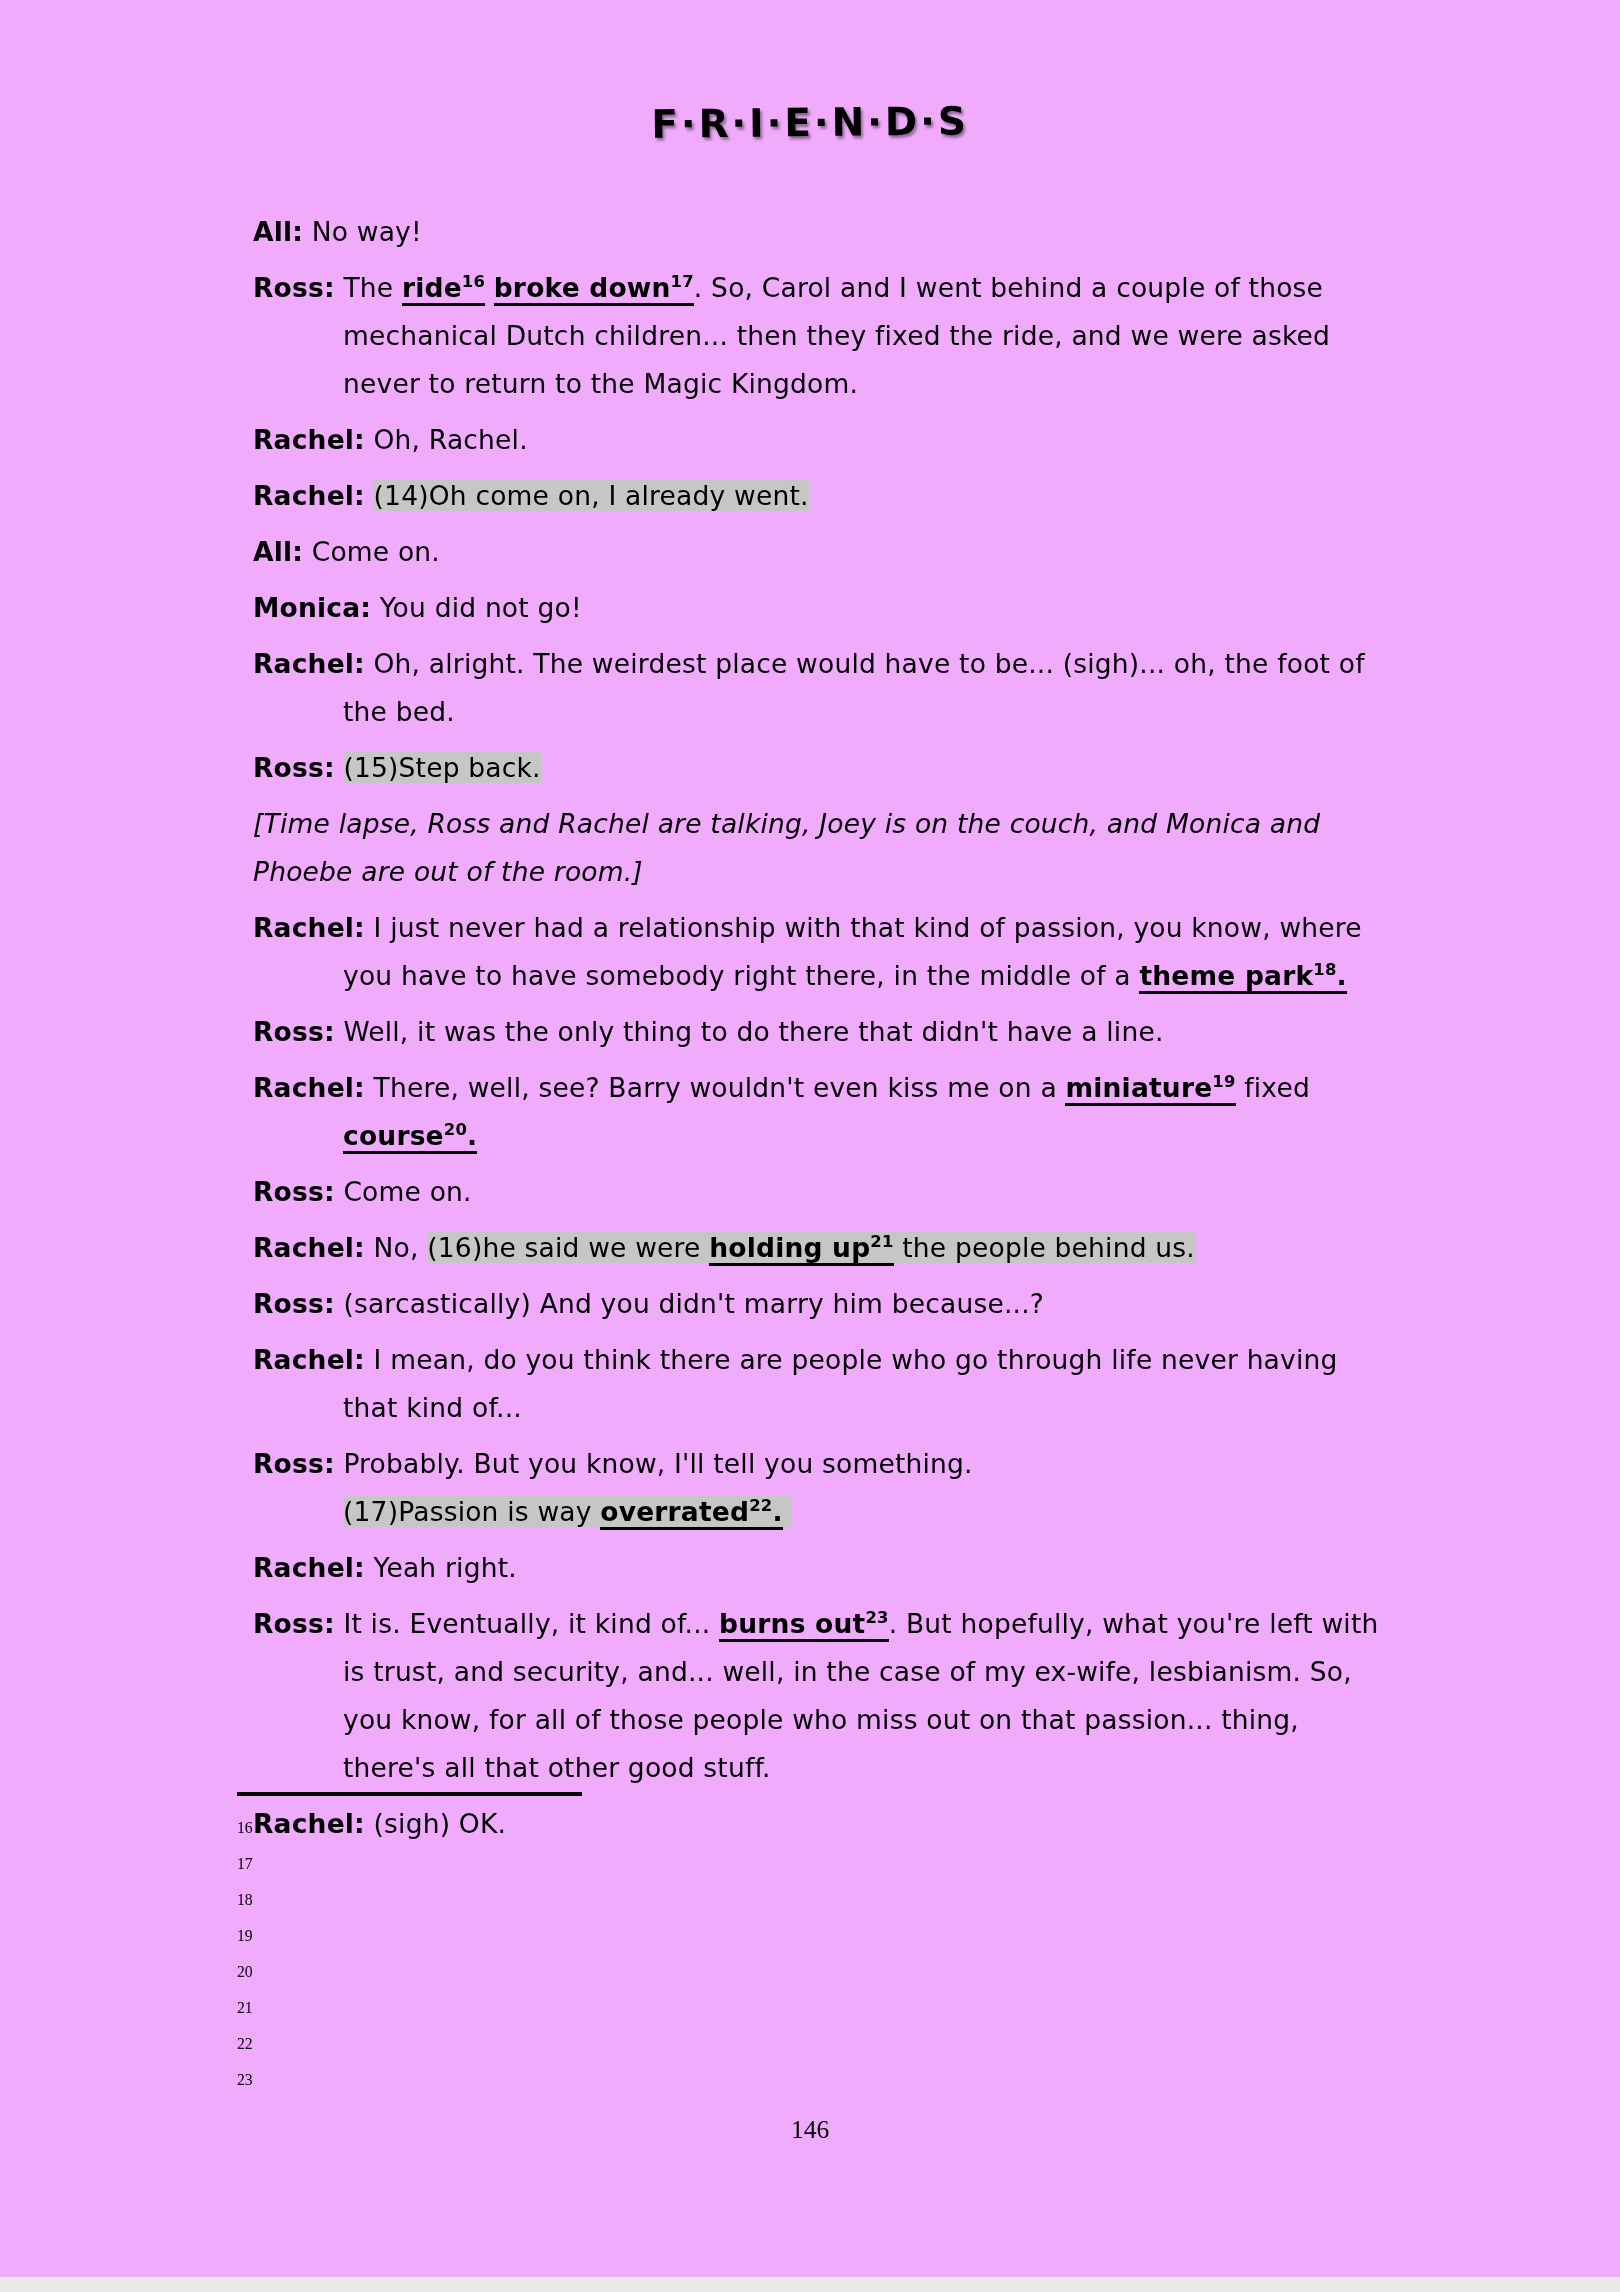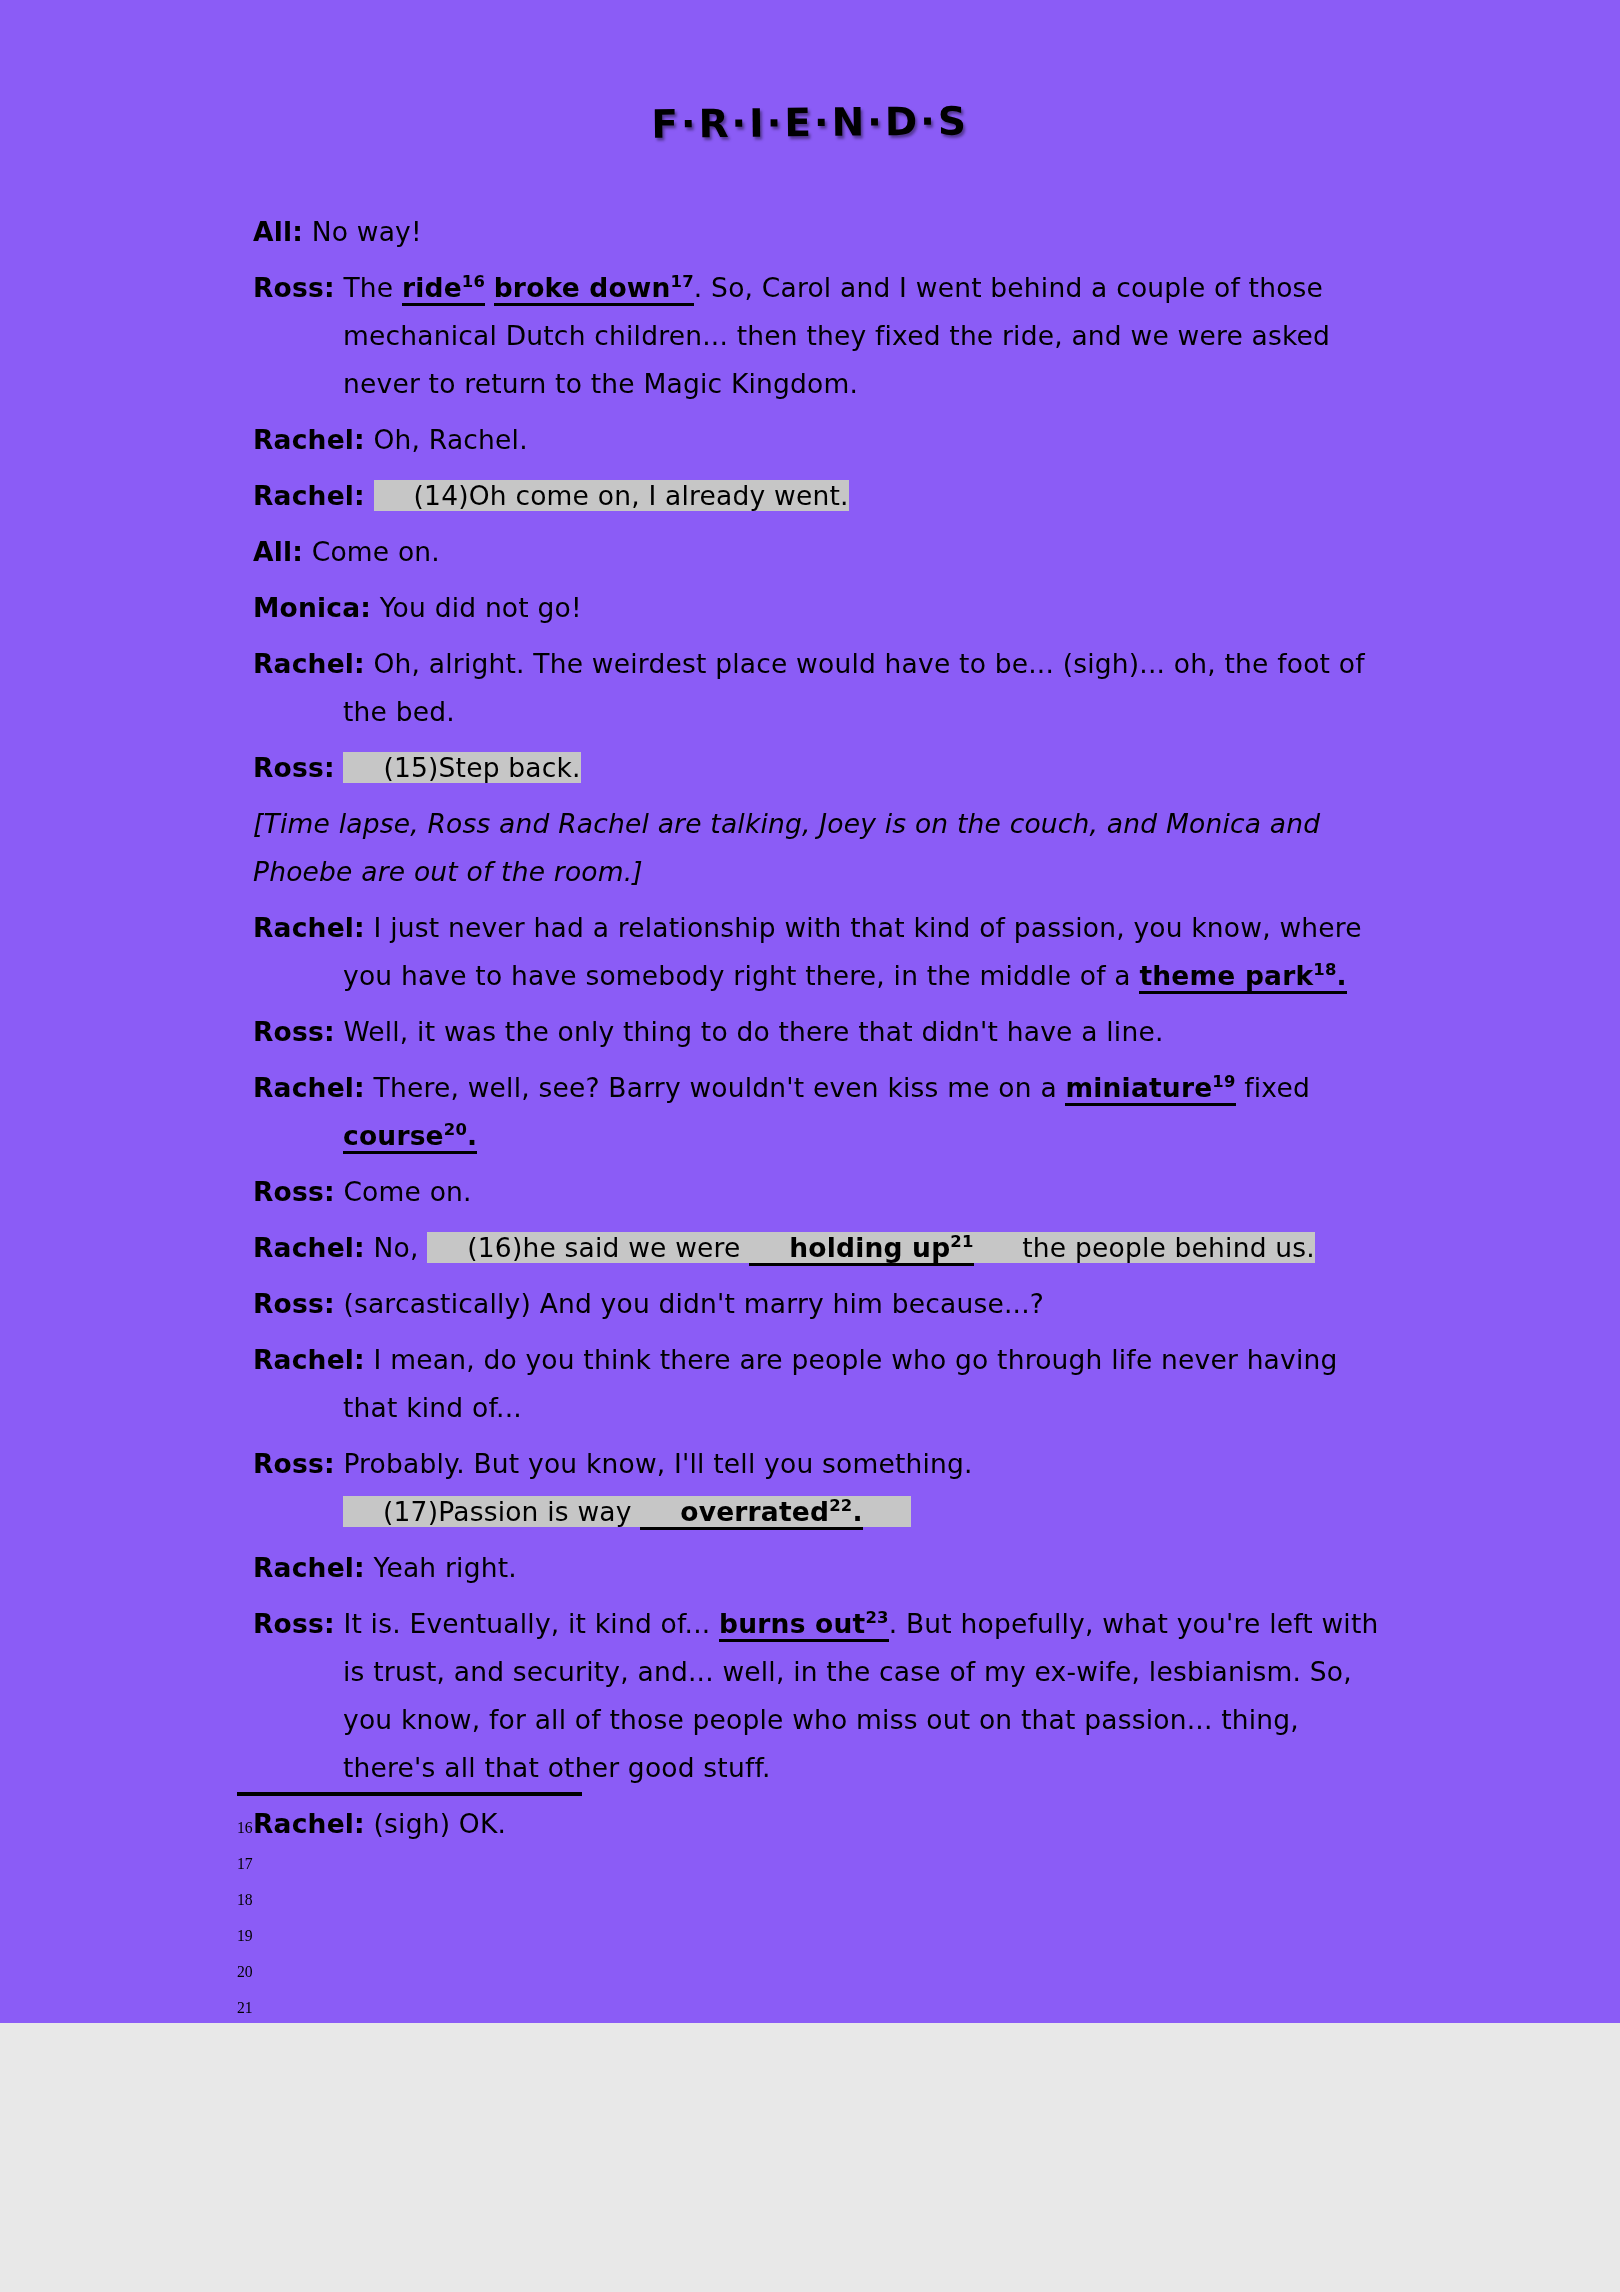--- a/index.html
+++ b/index.html
@@ -1,21 +1,21 @@
 <!DOCTYPE html>
 <html><head>
 <meta charset="utf-8">
 <style>
   html, body { margin: 0; padding: 0; background: #e8e8e8; }
   .page {
     position: relative;
     width: 1620px;
-    height: 2023px;
+    height: 2277px;
     margin: 0 auto;
-    background: #8b5cf6;
+    background: #f0abfc;
     color: #000000;
     font-family: "DejaVu Sans", sans-serif;
     overflow: hidden;
   }
   .logo {
     position: absolute;
     top: 100px;
     left: 0;
     width: 100%;
     text-align: center;
@@ -40,21 +40,21 @@
   .line {
     padding-left: 90px;
     text-indent: -90px;
   }
   .stage {
     font-style: italic;
     padding-left: 0;
     text-indent: 0;
   }
   .speaker { font-weight: 700; }
-  .hl { background: #c6c6c6; padding-left: 40px; }
+  .hl { background: #c6c6c6; }
   .term {
     font-weight: 700;
     border-bottom: 3.9px solid #000;
     padding-bottom: 0px;
   }
   .term sup {
     font-size: 0.62em;
     line-height: 0;
     font-weight: 700;
   }

